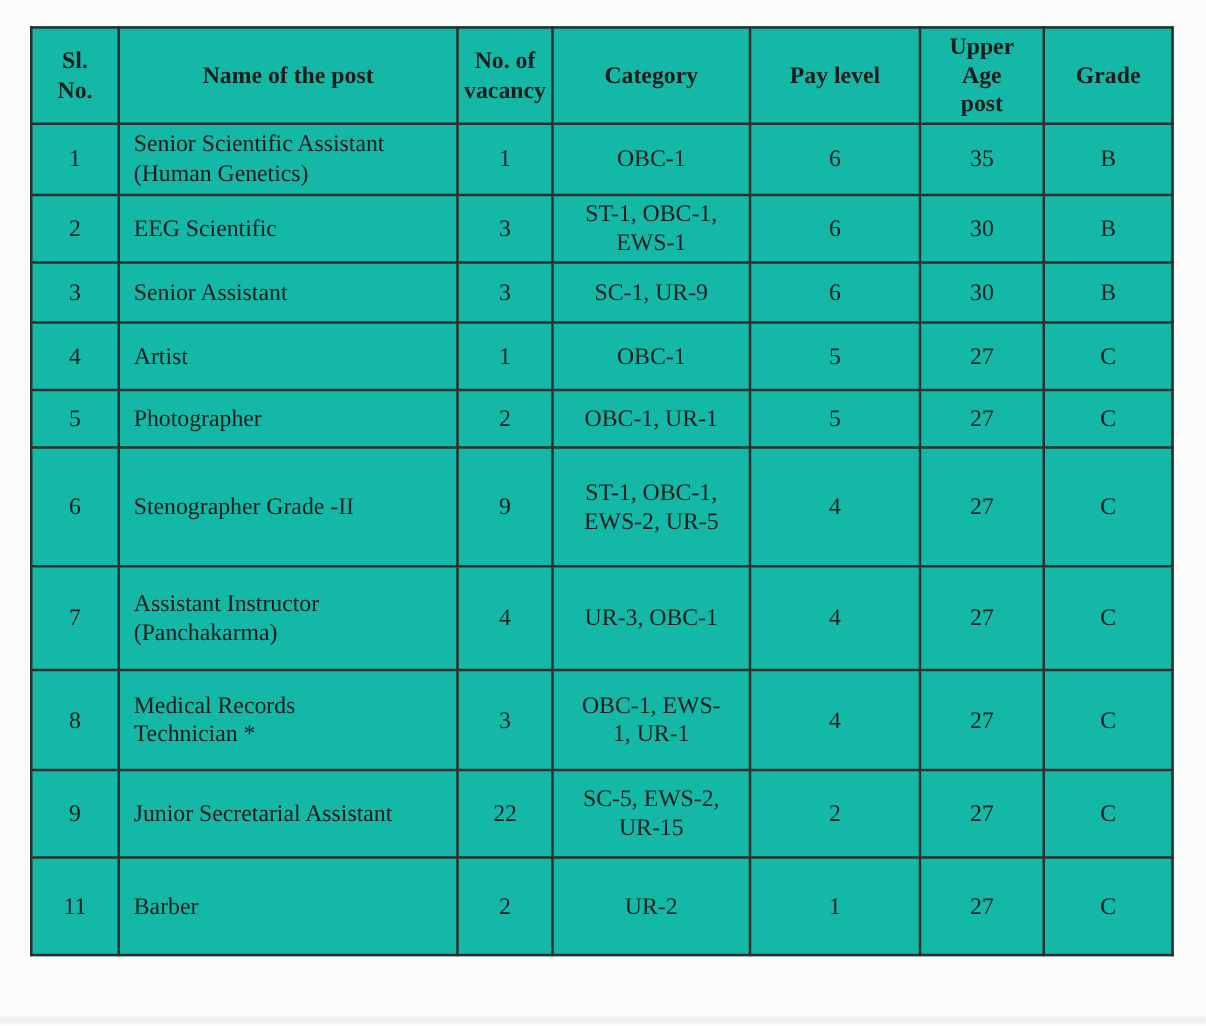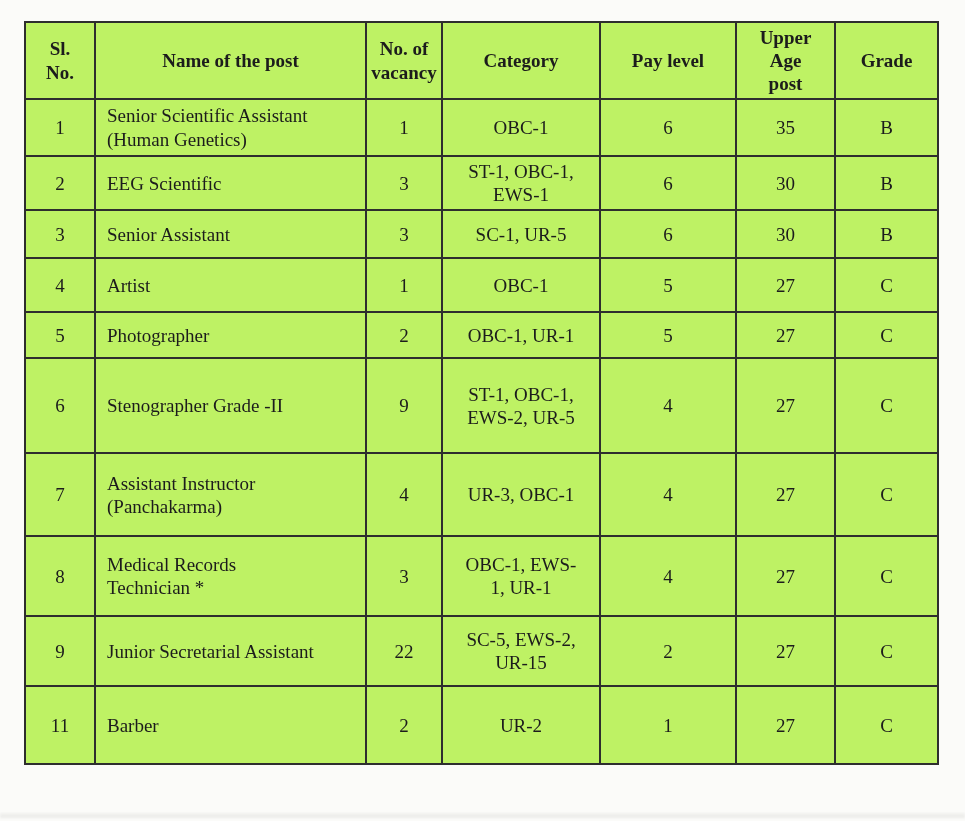--- a/index.html
+++ b/index.html
@@ -13,21 +13,21 @@
   .page {
     position: relative;
     width: 965px; height: 821px;
   }
   table.vacancy-table {
     position: absolute;
     left: 24px; top: 21px;
     width: 913px;
     border-collapse: collapse;
     table-layout: fixed;
-    background: #bef264;
+    background: #14b8a6;
   }
   th, td {
     border: 2px solid #2e2e2e;
     vertical-align: middle;
     font-size: 19px;
     line-height: 1.22;
     white-space: pre-line;
   }
   thead th {
     font-weight: bold;
@@ -112,21 +112,21 @@
     <td class="c-center">ST-1, OBC-1,
 EWS-1</td>
     <td class="c-center">6</td>
     <td class="c-center">30</td>
     <td class="c-center">B</td>
   </tr>
         <tr>
     <td class="c-center">3</td>
     <td class="c-name">Senior Assistant</td>
     <td class="c-center">3</td>
-    <td class="c-center">SC-1, UR-5</td>
+    <td class="c-center">SC-1, UR-9</td>
     <td class="c-center">6</td>
     <td class="c-center">30</td>
     <td class="c-center">B</td>
   </tr>
         <tr>
     <td class="c-center">4</td>
     <td class="c-name">Artist</td>
     <td class="c-center">1</td>
     <td class="c-center">OBC-1</td>
     <td class="c-center">5</td>

